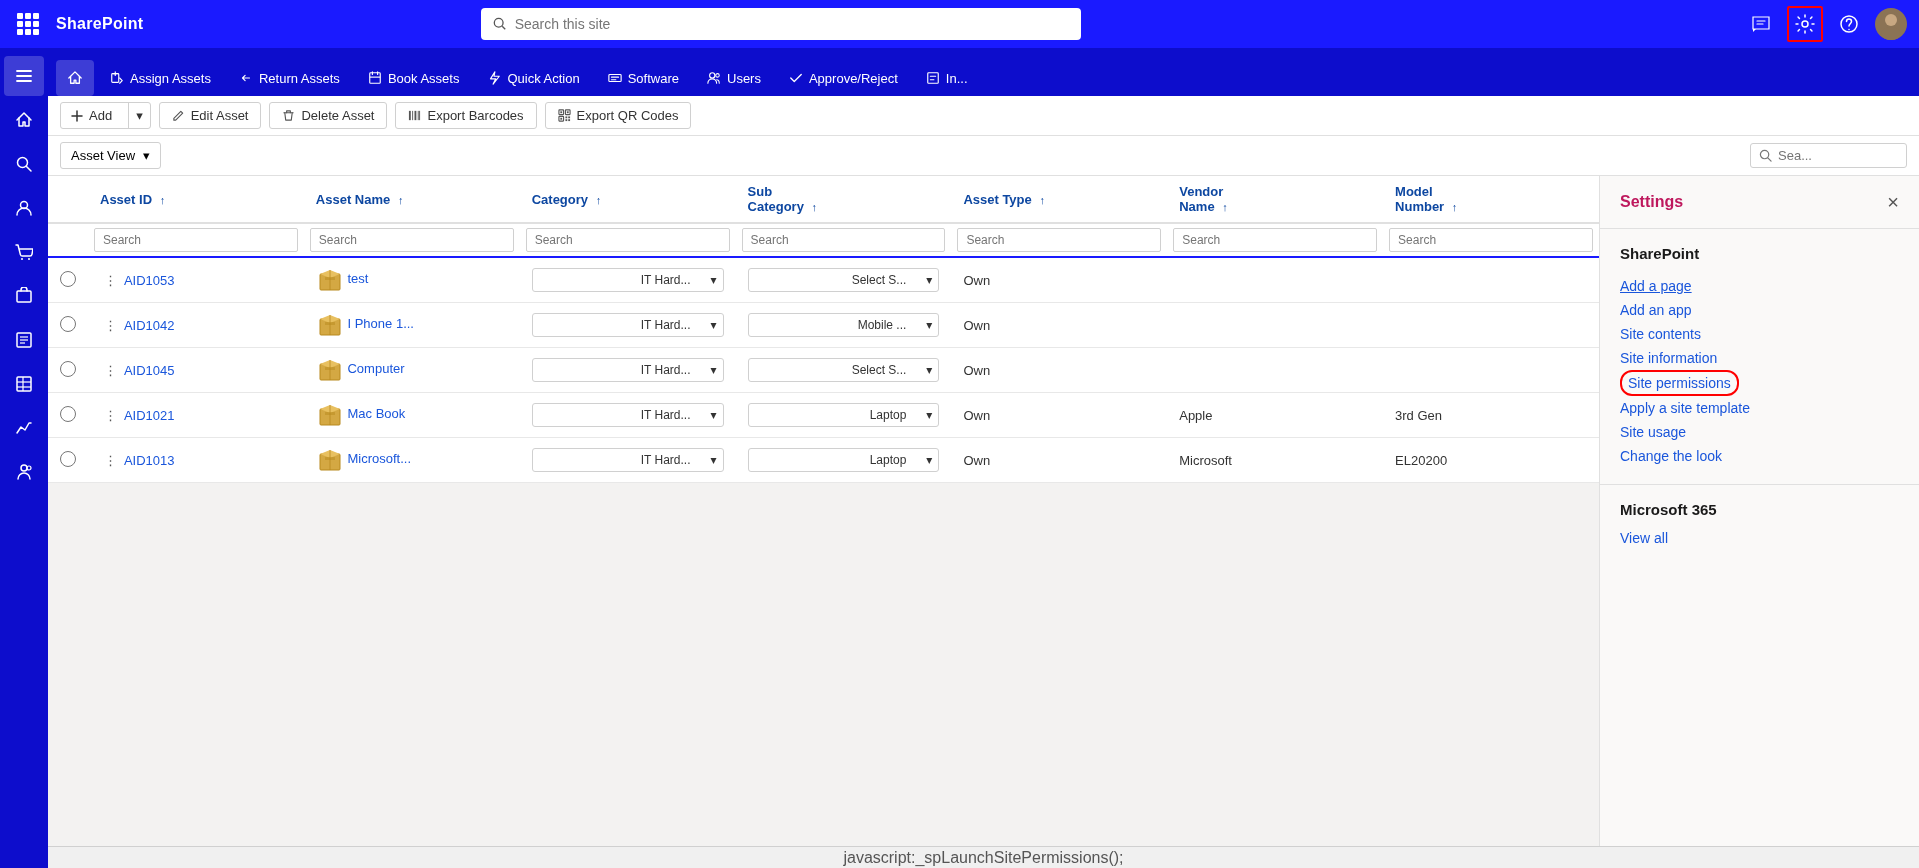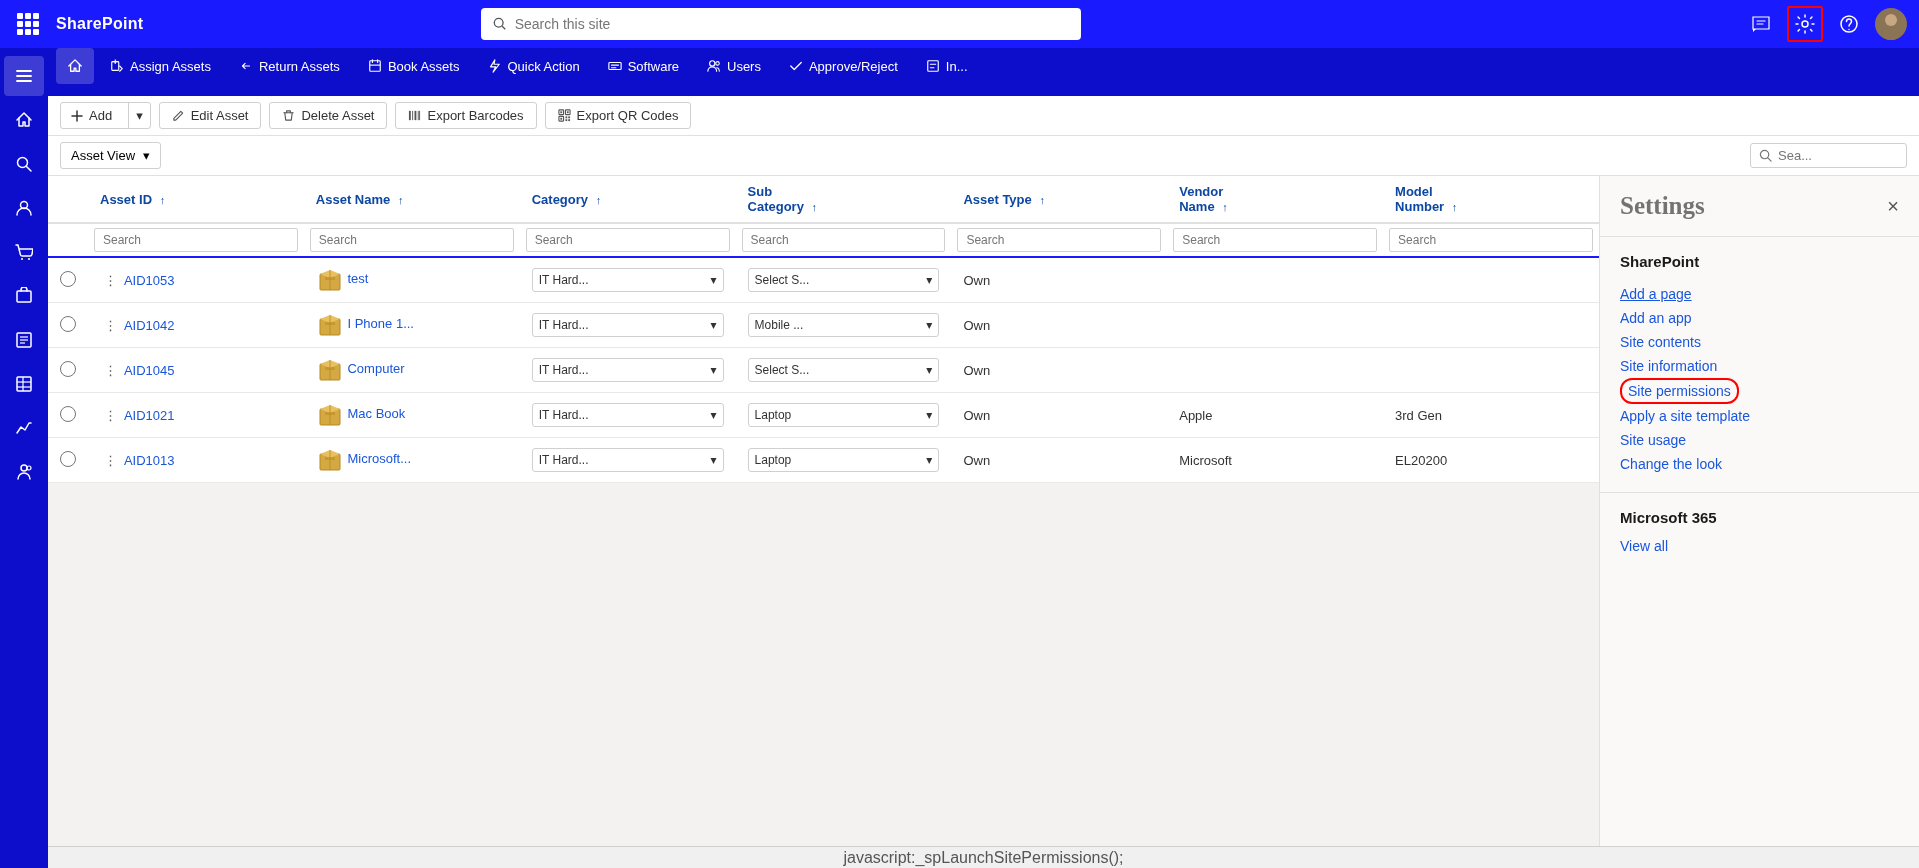--- a/index.html
+++ b/index.html
@@ -112,21 +112,21 @@
       cursor: pointer;
       border-radius: 4px;
       font-size: 18px;
     }
     .sidebar-icon.active { background: rgba(255,255,255,0.2); }
 
     
     .command-bar {
       background: #0d0dcc;
       display: flex;
-      align-items: flex-start;
+      align-items: flex-end;
       padding: 0 8px;
       height: 48px;
       gap: 4px;
       overflow: hidden;
     }
     .cmd-btn {
       color: white;
       background: transparent;
       border: none;
       cursor: pointer;
@@ -277,21 +277,21 @@
       border: 1px solid #d0d0d0;
       border-radius: 3px;
       padding: 4px 6px;
       font-size: 12px;
       background: white;
       cursor: pointer;
       display: flex;
       align-items: center;
       gap: 20px;
       min-width: 100px;
-      justify-content: space-between;
+      justify-content: flex-end;
     }
     .row-radio {
       width: 16px;
       height: 16px;
       cursor: pointer;
     }
     .more-icon {
       color: #555;
       cursor: pointer;
       padding: 2px 4px;
@@ -318,24 +318,23 @@
       overflow-y: auto;
     }
     .settings-header {
       display: flex;
       align-items: center;
       justify-content: space-between;
       padding: 16px 20px;
       border-bottom: 1px solid #e0e0e0;
     }
     .settings-title {
-      font-size: 25px;
+      font-size: 16px;
       font-weight: 600;
-      color: #737373;
-      font-family: Liberation Serif, serif;
+      color: #be185d;
     }
     .settings-close {
       cursor: pointer;
       font-size: 20px;
       color: #555;
       background: none;
       border: none;
       line-height: 1;
     }
     .settings-section {

